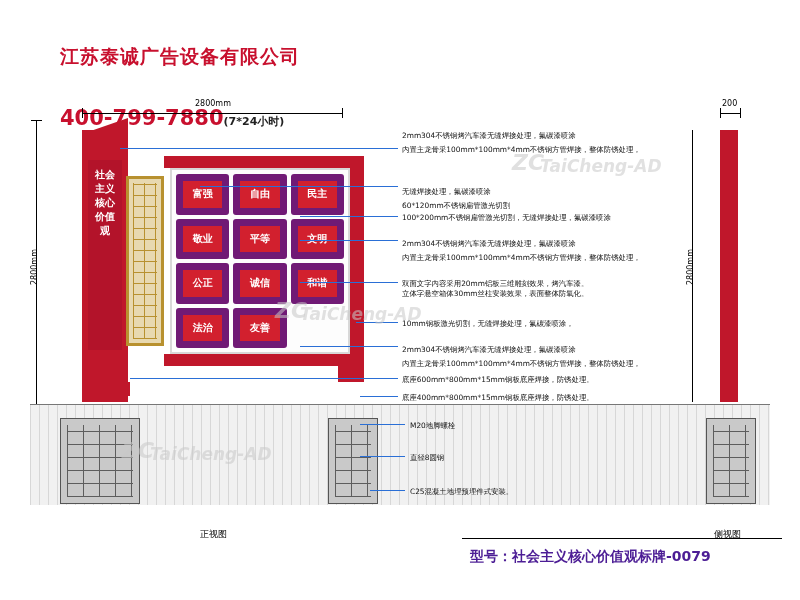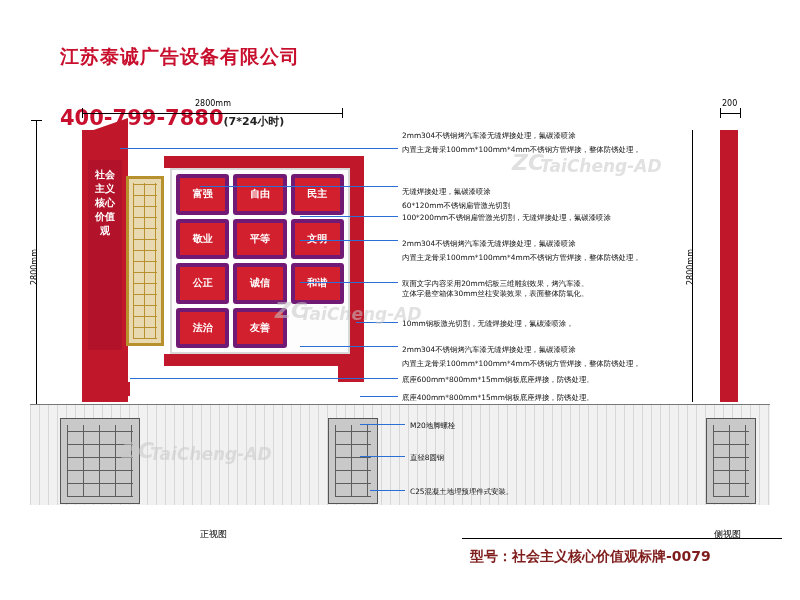--- a/index.html
+++ b/index.html
@@ -81,21 +81,21 @@
   .right-post{left:350px;top:156px;width:14px;height:224px;background:#c0172b;}
   .right-post2{left:338px;top:366px;width:26px;height:16px;background:#c0172b;}
 
   .plaques{
     left:176px;top:174px;width:168px;height:174px;
     display:grid;grid-template-columns:repeat(3,1fr);grid-template-rows:repeat(4,1fr);
     gap:4px;
   }
   .plaque{
     background:#d2202e;
-    border:4px solid #701a75;
+    border:7px solid #701a75;
     border-radius:3px;
     color:#ffffff;
     font-size:10px;font-weight:bold;
     display:flex;align-items:center;justify-content:center;
     letter-spacing:0px;
   }
 
   .base-left{left:86px;top:382px;width:44px;height:14px;background:#c0172b;}
 
   
@@ -129,21 +129,21 @@
   
   .wm{
     color:#c9c9c9;opacity:.55;font-weight:bold;font-style:italic;
     white-space:nowrap;pointer-events:none;
   }
 
   
   .viewlabel{font-size:9px;color:#000;}
   .model{
     left:470px;top:548px;
-    font-size:14px;font-weight:bold;color:#7f1d1d;white-space:nowrap;
+    font-size:14px;font-weight:bold;color:#4c1d95;white-space:nowrap;
   }
   .modelline{left:462px;top:538px;width:320px;height:1px;background:#000;}
 </style>
 </head>
 <body>
 
 <div class="root">
 
   <div class="abs company">江苏泰诚广告设备有限公司</div>
   <div class="abs phone">

